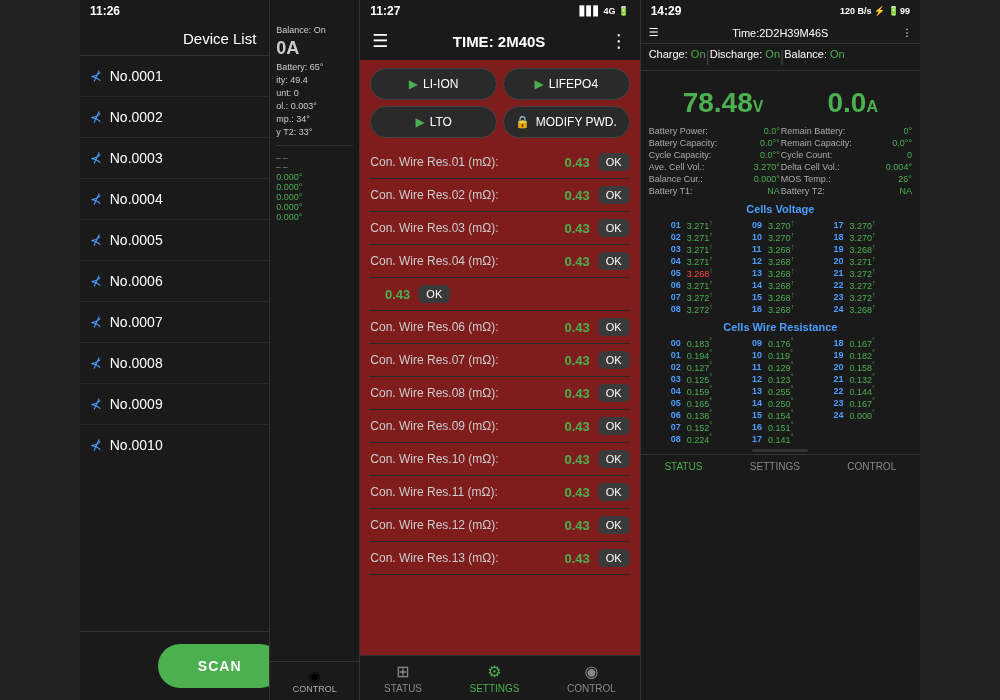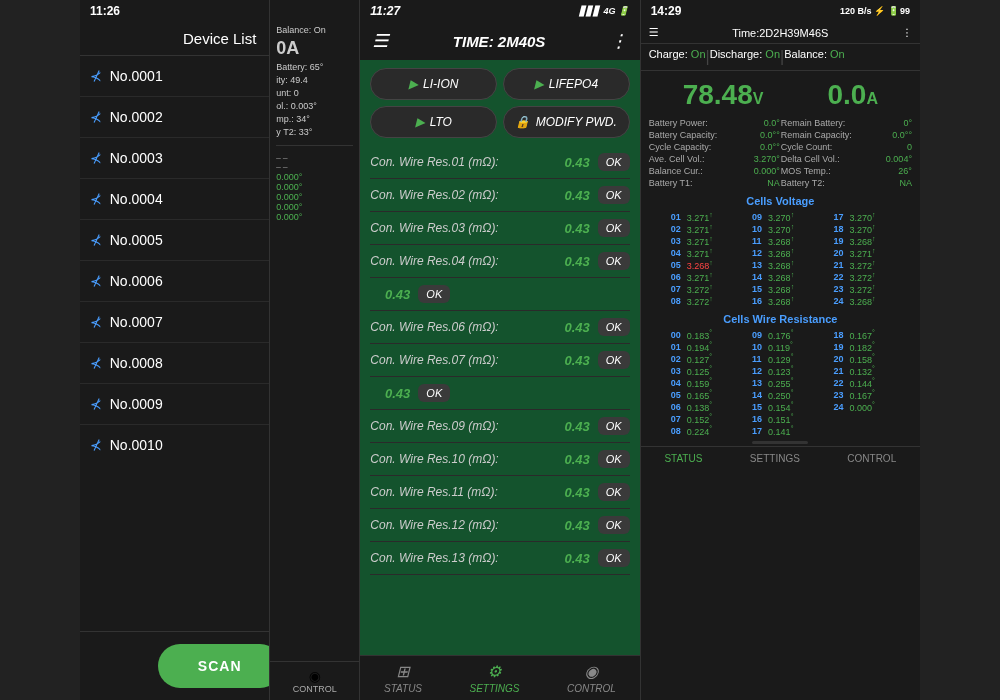--- a/index.html
+++ b/index.html
@@ -113,21 +113,21 @@
       bottom: 0;
       width: 100%;
       border-top: 1px solid #333;
       text-align: center;
       padding: 6px 4px;
     }
     .control-label { color: #aaa; font-size: 9px; }
     .toggle-icon { font-size: 14px; }
 
     
-    .screen2 { background: #14532d; font-style: italic; }
+    .screen2 { background: #7f1d1d; }
     .screen2 .top-bar {
       display: flex;
       align-items: center;
       justify-content: space-between;
       padding: 8px 12px;
       background: #1a1a1a;
       color: #fff;
     }
     .top-bar-title { font-size: 15px; font-weight: bold; color: #fff; flex: 1; text-align: center; }
     .menu-icon { color: #fff; font-size: 18px; cursor: pointer; }
@@ -219,20 +219,21 @@
     }
     .charge-item { color: #fff; font-size: 11px; }
     .charge-item .on { color: #4CAF50; }
     .charge-divider { color: #444; }
 
     .big-values {
       display: flex;
       justify-content: space-around;
       padding: 8px 10px 4px;
       align-items: baseline;
+      margin-top: 8px;
     }
     .big-val {
       font-size: 28px;
       font-weight: bold;
       color: #4CAF50;
     }
     .big-unit { font-size: 16px; color: #4CAF50; font-weight: bold; }
 
     .stats-grid {
       display: grid;
@@ -443,20 +444,21 @@
       <span class="res-label">Con. Wire Res.06 (mΩ):</span>
       <span class="res-value">0.43</span>
       <span class="res-ok">OK</span>
     </div>
         <div class="res-row">
       <span class="res-label">Con. Wire Res.07 (mΩ):</span>
       <span class="res-value">0.43</span>
       <span class="res-ok">OK</span>
     </div>
         <div class="res-row">
+      <span class="res-label">Con. Wire Res.08 (mΩ):</span>
       <span class="res-value">0.43</span>
       <span class="res-ok">OK</span>
     </div>
         <div class="res-row">
       <span class="res-label">Con. Wire Res.09 (mΩ):</span>
       <span class="res-value">0.43</span>
       <span class="res-ok">OK</span>
     </div>
         <div class="res-row">
       <span class="res-label">Con. Wire Res.10 (mΩ):</span>

